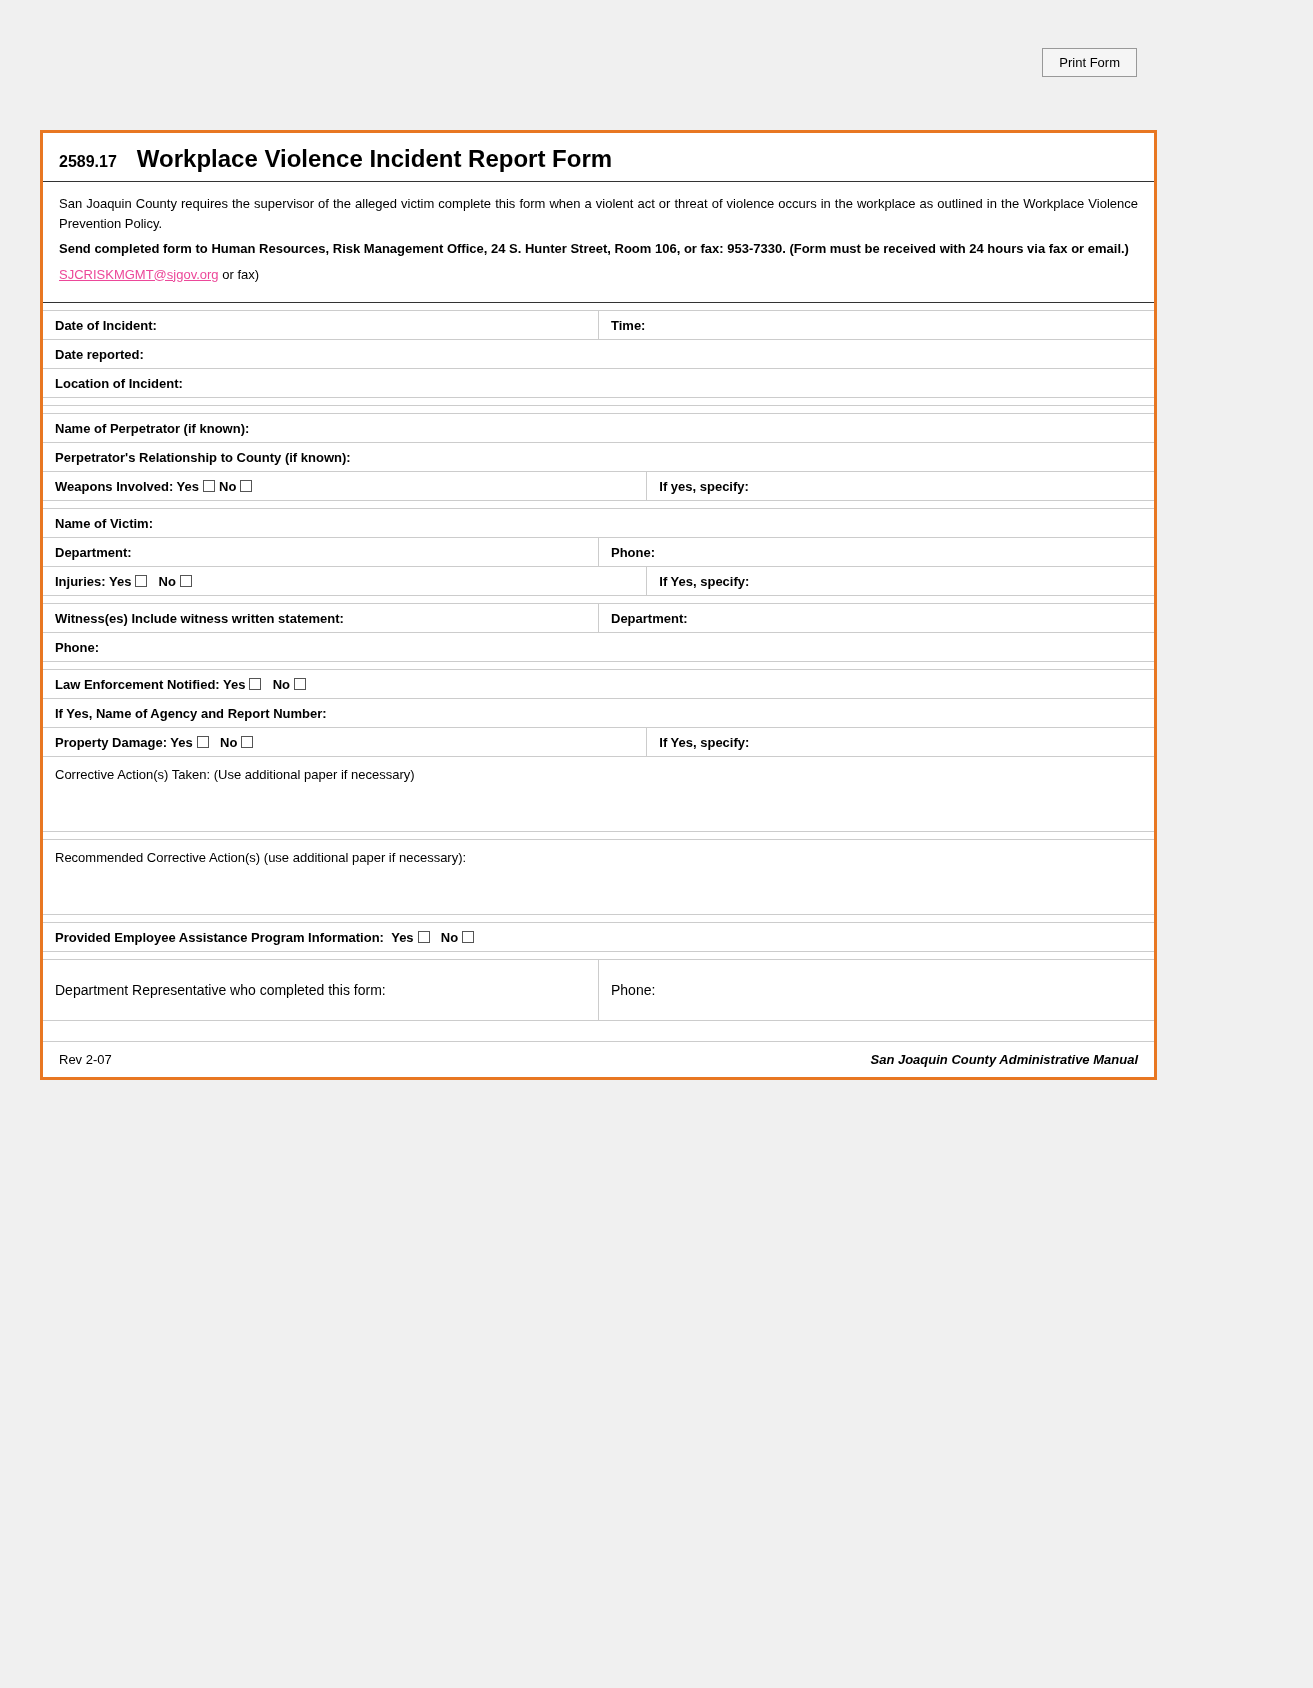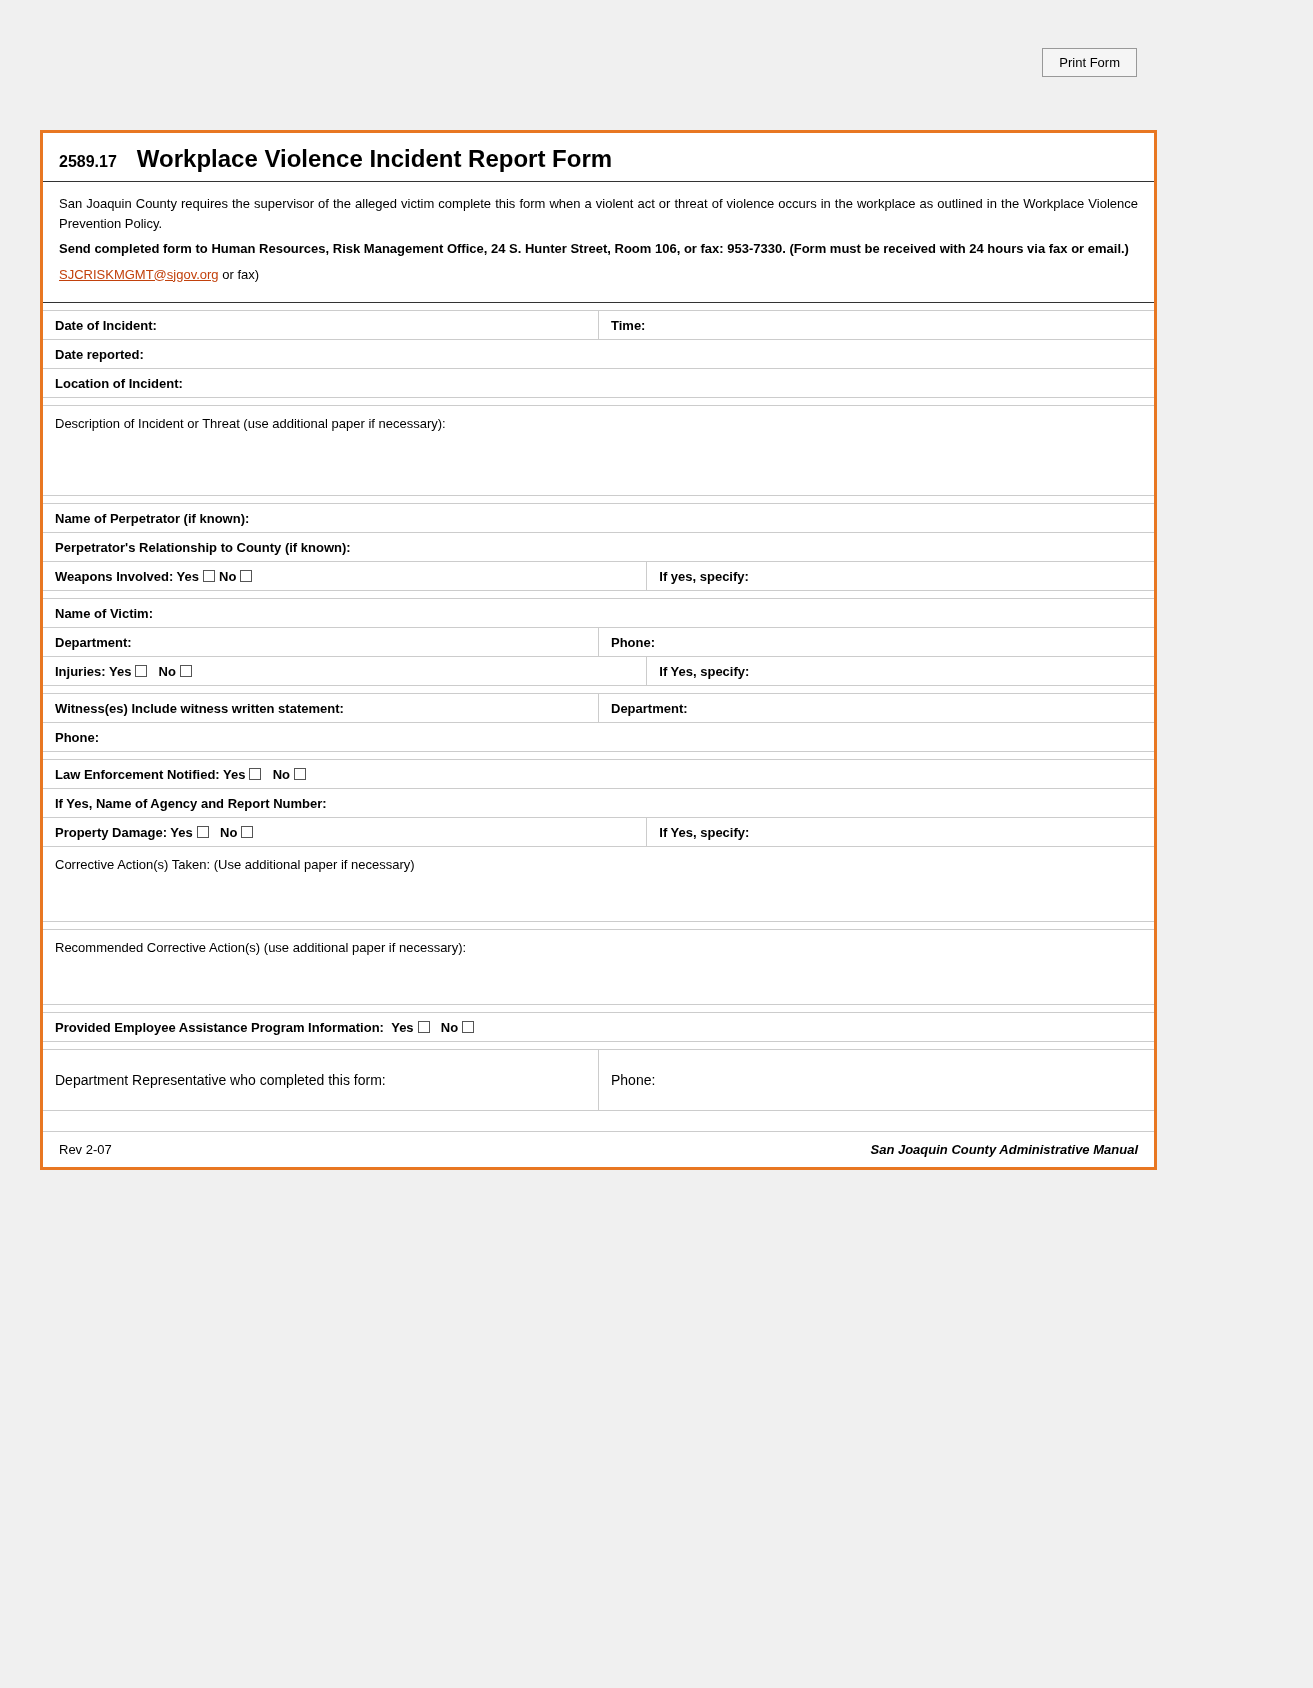--- a/index.html
+++ b/index.html
@@ -72,21 +72,21 @@
 
     .intro-section p {
       margin-bottom: 6px;
     }
 
     .intro-section .bold-line {
       font-weight: bold;
     }
 
     .intro-section .email-link {
-      color: #c2410c;
+      color: #ec4899;
       text-decoration: underline;
     }
 
     .field-row {
       display: flex;
       border-bottom: 1px solid #ccc;
       font-weight: bold;
     }
 
     .field-row:last-child {
@@ -229,23 +229,20 @@
     </div>
 
     <div class="field-row">
       <div class="field-cell full-width">
         <span>Location of Incident:</span>
       </div>
     </div>
 
     <div class="spacer-row"></div>
 
-    <div class="large-text-area">
-      <span>Description of Incident or Threat (use additional paper if necessary):</span>
-    </div>
 
     <div class="spacer-row"></div>
 
     <div class="field-row">
       <div class="field-cell full-width">
         <span>Name of Perpetrator (if known):</span>
       </div>
     </div>
 
     <div class="field-row">

